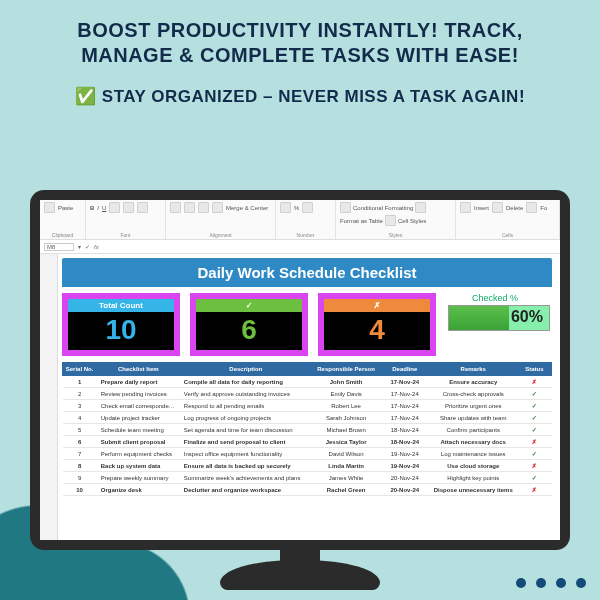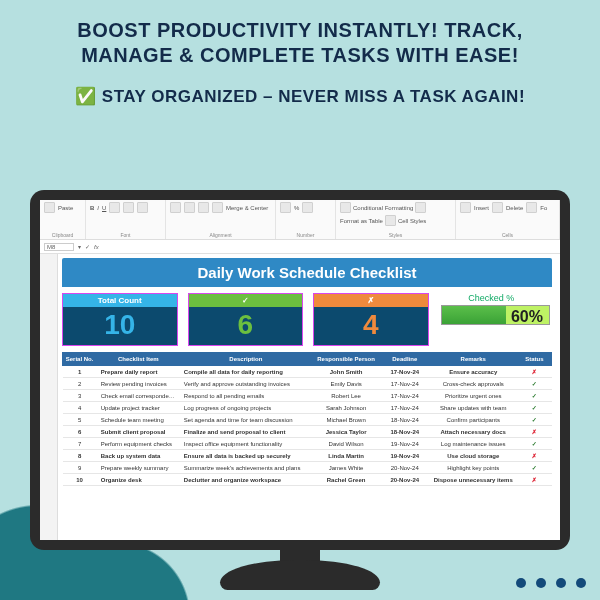--- a/index.html
+++ b/index.html
@@ -81,29 +81,29 @@
 
   .sheet { position:absolute; top:54px; left:0; right:0; bottom:0; overflow:hidden; padding:4px 8px 0 22px; }
   .rowhdr { position:absolute; left:0; top:54px; bottom:0; width:18px; background:#f3f3f3; border-right:1px solid #ddd; }
 
   .title-band {
     background:#2f89c5; color:#fff; text-align:center; font-weight:600;
     font-size:15px; padding:6px 0; border-radius:2px 2px 0 0;
   }
 
   .cards { display:flex; gap:10px; margin:6px 0 6px; align-items:stretch; }
-  .card { flex:1; border:1px solid #d946ef; background:#0c4a6e; text-align:center; position:relative; }
+  .card { flex:1; border:6px solid #d946ef; background:#000000; text-align:center; position:relative; }
   .card .hd { font-size:8px; font-weight:700; padding:2px 0; color:#fff; }
   .card .val { font-size:28px; font-weight:900; padding:2px 0 4px; font-family: "Arial Black", Arial, sans-serif; }
   .c-total .hd { background:#35b4e8; } .c-total .val { color:#35b4e8; }
   .c-done  .hd { background:#6cbf3f; } .c-done  .val { color:#6cbf3f; }
   .c-left  .hd { background:#ef8a3d; } .c-left  .val { color:#ef8a3d; }
   .c-pct   { border:none; background:transparent; }
   .c-pct .pct-lbl { font-size:9px; font-weight:400; color:#1a6; text-align:center; padding-right:8px; }
-  .c-pct .bar { height:20px; border:1px solid #999; margin:2px 2px 0; position:relative; background:#bef264; }
+  .c-pct .bar { height:26px; border:1px solid #999; margin:2px 2px 0; position:relative; background:#86efac; }
   .c-pct .bar .fill { position:absolute; inset:0; width:60%; background:linear-gradient(#5bbf4a,#3aa236); }
   .c-pct .bar .num { position:absolute; right:6px; top:2px; font-size:16px; font-weight:900; color:#222; }
 
   table.grid { width:100%; border-collapse:collapse; font-size:6px; table-layout:fixed; }
   table.grid th { background:#2f6aa3; color:#fff; font-weight:700; padding:3px 2px; border:1px solid #2f6aa3; }
   table.grid td { border-bottom:1px solid #e6e6e6; padding:2px 2px; color:#333; text-align:center; white-space:nowrap; overflow:hidden; text-overflow:ellipsis; }
   table.grid td.l { text-align:left; padding-left:4px; }
   .red { color:#d23; font-weight:700; }
   .tick { color:#2e7d32; font-weight:700; }
   .cross { color:#d23; font-weight:700; }

